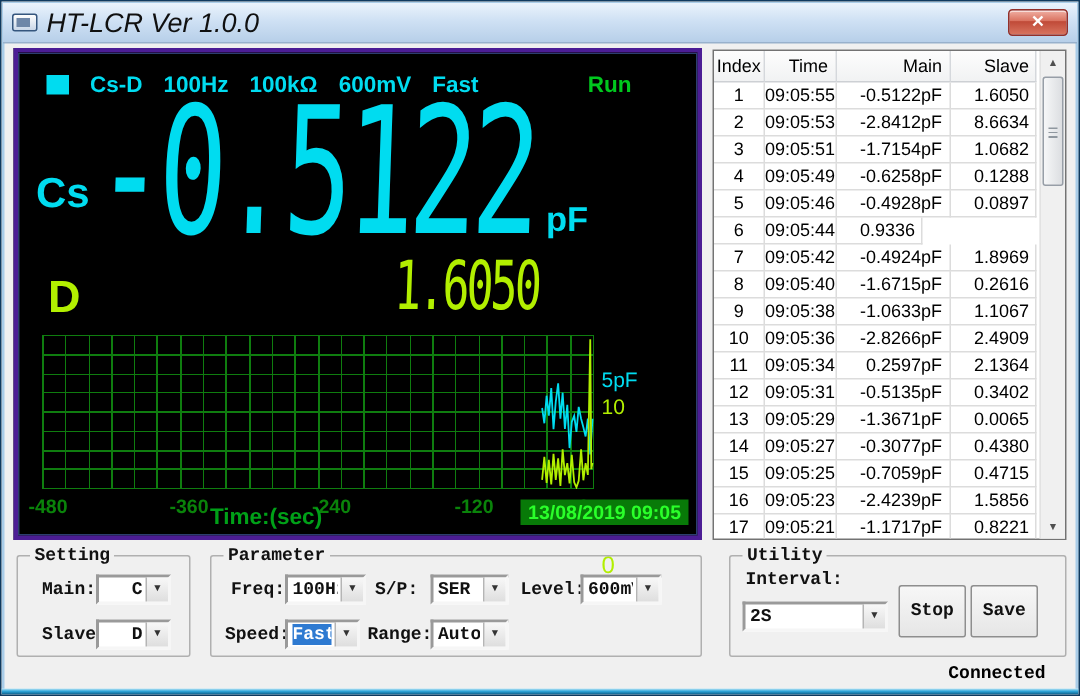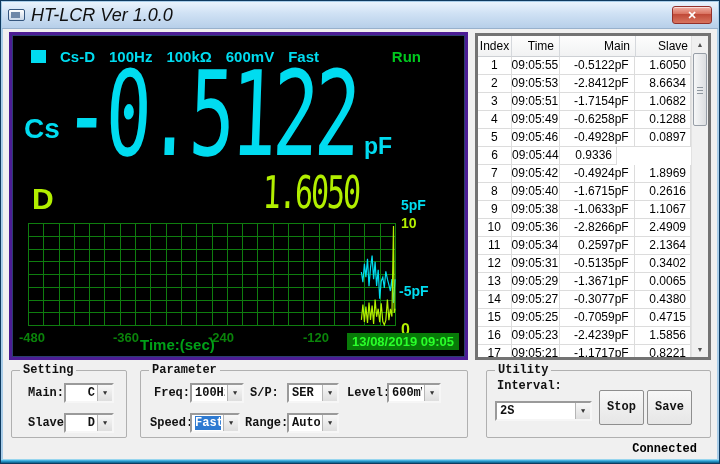--- a/index.html
+++ b/index.html
@@ -35,34 +35,34 @@
   .st-run{ margin-left:auto; margin-right:34px; }
   .seg{ font-family:"DejaVu Sans Mono", monospace; white-space:nowrap; line-height:1; }
   .main-label{ position:absolute; left:12px; top:78px; font-size:28px; font-weight:bold; }
   .main-value{ position:absolute; left:50px; top:62px; height:80px; line-height:80px;
     font-size:76px; letter-spacing:-4px; transform:scaleY(1.55) skewX(-3deg); transform-origin:60% 100%; }
   .main-unit{ position:absolute; left:352px; top:98px; font-size:23px; font-weight:bold; }
   .slave-label{ position:absolute; left:20px; top:147px; font-size:30px; font-weight:bold; }
   .slave-value{ position:absolute; left:250px; top:150px; height:30px; line-height:30px;
     font-size:30px; letter-spacing:-2px; transform:scaleY(1.5) skewX(-3deg); transform-origin:60% 100%; }
   .trend-chart{ position:absolute; left:16px; top:188px; }
-  .ylab{ position:absolute; font-size:14px; font-weight:bold; }
+  .ylab{ position:absolute; font-size:14px; font-weight:normal;margin-top:48px; }
   .ylab.y1{ left:389px; top:162px; }
   .ylab.y2{ left:389px; top:180px; }
   .ylab.y3{ left:387px; top:248px; }
   .ylab.y4{ left:389px; top:286px; font-size:16px; }
   .xtick{ position:absolute; top:295px; font-size:13px; font-weight:bold; color:#0a830a; }
   .xt0{left:7px;} .xt1{left:101px;} .xt2{left:196px;} .xt3{left:291px;} .xt4{left:366px;}
   .end-marker{ color:#00a018; font-size:10px; }
   .xlabel{ position:absolute; left:128px; top:301px; font-size:15px; font-weight:bold; color:#00a018; }
   .timestamp{ position:absolute; right:6px; top:298px; background:#087a08; color:#2aff2a;
     font-size:13px; font-weight:bold; padding:1px 5px; }
   
   .table{ position:absolute; left:474px; top:32px; width:236px; height:327px;
-    background:#fff; border:3px solid #737373; font-size:12px; color:#000; }
+    background:#fff; border:1px solid #737373; font-size:12px; color:#000; }
   .thead{ display:flex; height:21px; }
   .th{ background:linear-gradient(#fdfdfd,#f1f2f3); border-right:1px solid #d5d8dc;
     border-bottom:1px solid #cdd0d4; text-align:center; line-height:20px; }
   .tbody{ position:absolute; left:0; top:21px; right:17px; bottom:0; overflow:hidden; }
   .tr{ display:flex; height:18px; }
   .td{ border-right:1px solid #dcdcdc; border-bottom:1px solid #dcdcdc; line-height:17px; }
   .c0{ width:34px; text-align:center; }
   .c1{ width:48px; text-align:right; padding-right:5px; }
   .c2{ width:76px; text-align:right; padding-right:5px; }
   .c3{ width:57px; text-align:right; padding-right:4px; }

